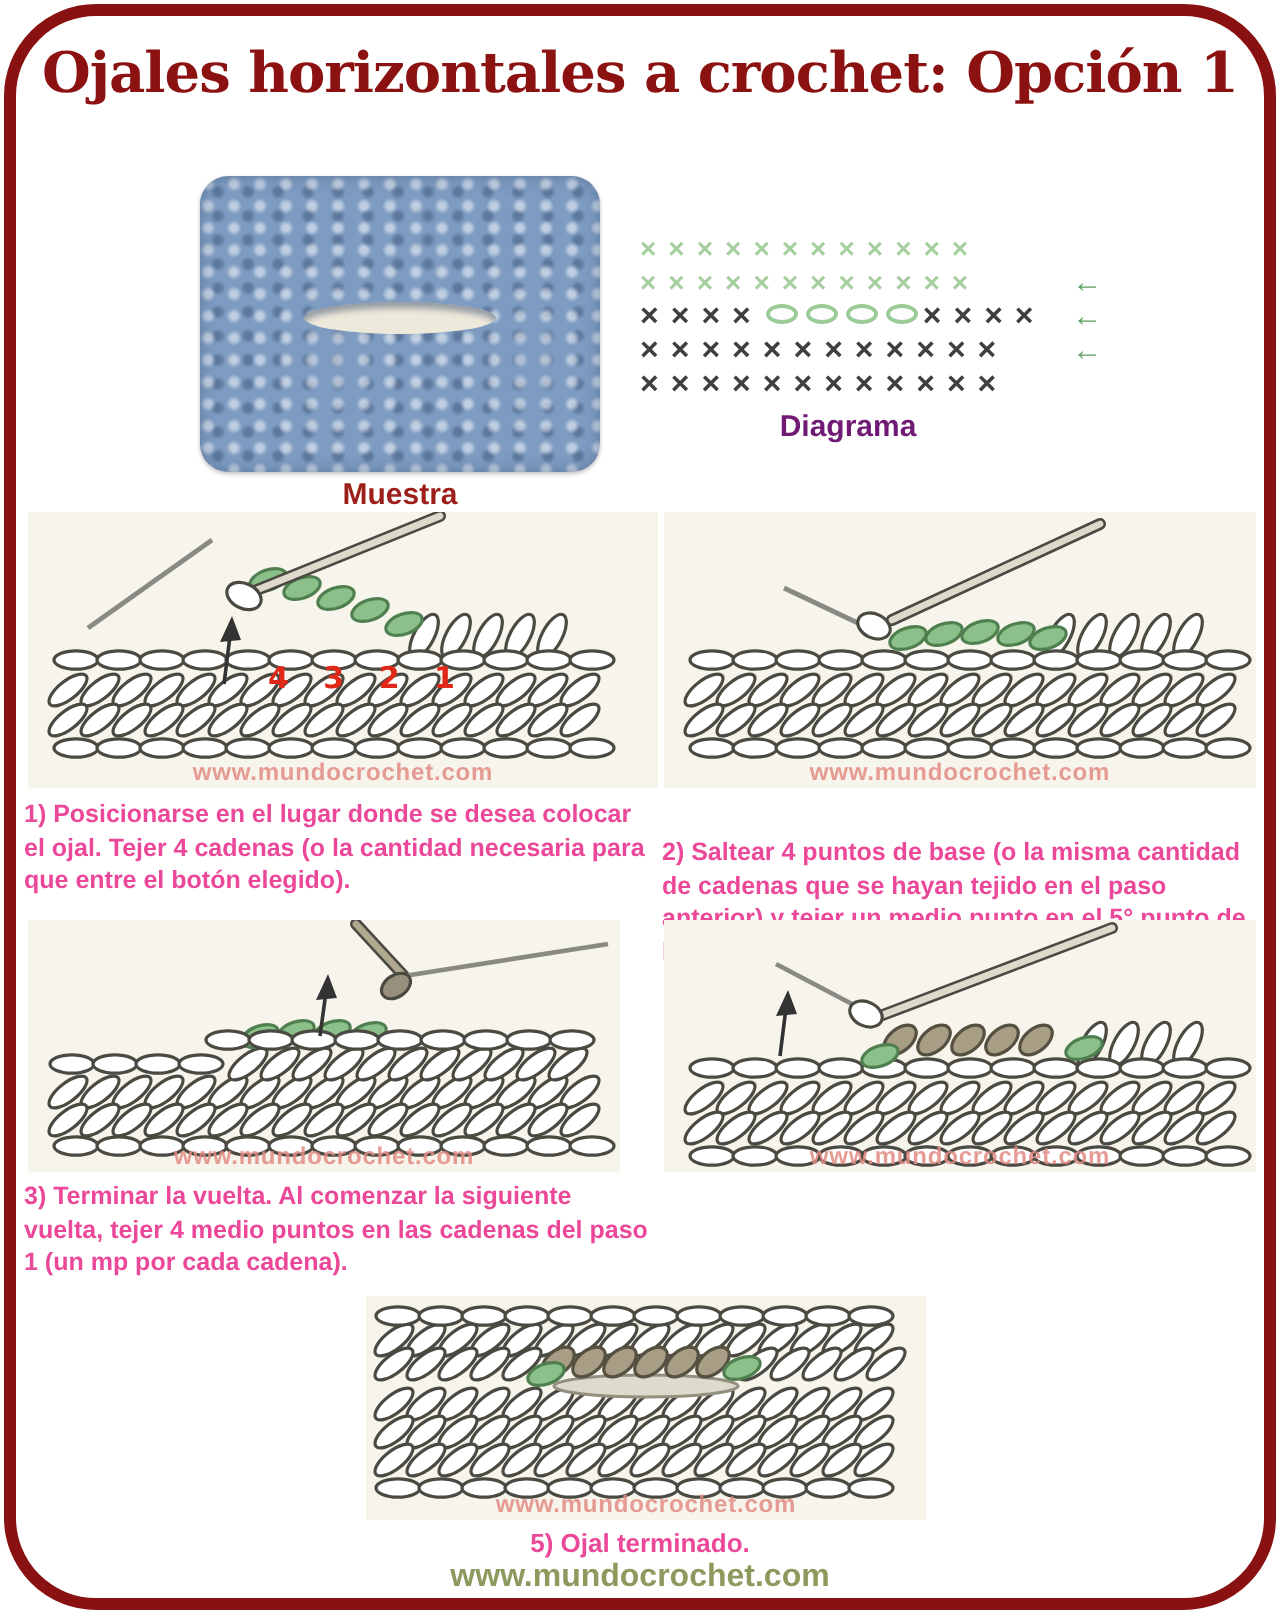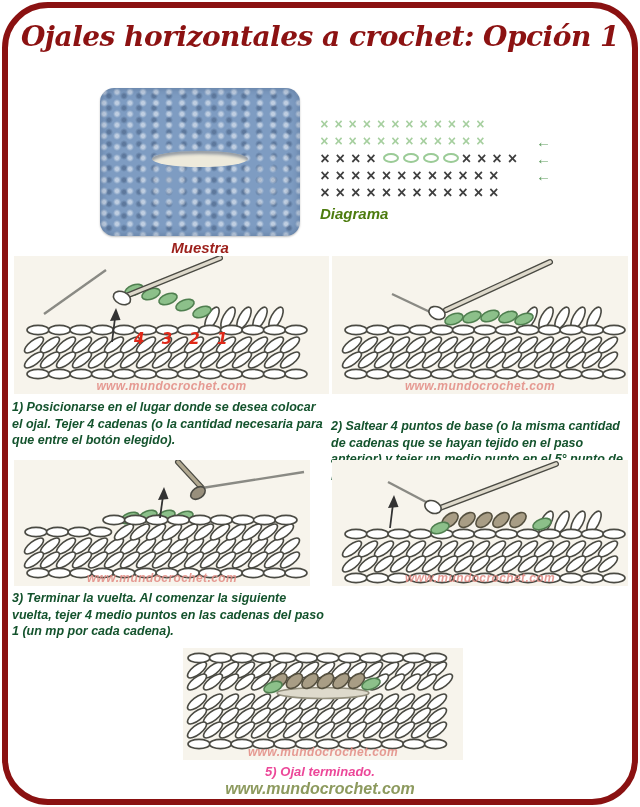--- a/index.html
+++ b/index.html
@@ -1,44 +1,44 @@
 <!DOCTYPE html>
 <html><head>
 <meta charset="utf-8">
 <style>
   html,body{margin:0;padding:0;background:#fff;}
   body{width:640px;height:807px;font-family:"Liberation Sans",sans-serif;}
-  .page{position:relative;width:640px;height:807px;background:#fff;overflow:hidden;font-style:italic;}
+  .page{position:relative;width:640px;height:807px;background:#fff;overflow:hidden;}
   .frame{position:absolute;left:2px;top:2px;right:2px;bottom:2px;border:6px solid #8a1111;border-radius:46px;pointer-events:none;}
   .title{position:absolute;top:20px;left:8px;right:8px;text-align:center;
          font-family:"DejaVu Serif",serif;font-weight:bold;font-size:28px;color:#8c1212;letter-spacing:-0.5px;}
   .swatch{position:absolute;left:100px;top:88px;width:200px;height:148px;border-radius:14px;
          background-color:#7e9cc2;
          background-image:radial-gradient(circle at 4px 4px, rgba(255,255,255,.5) 1.5px, rgba(255,255,255,0) 4px),
                           radial-gradient(circle at 9px 8px, rgba(40,62,96,.38) 1.5px, rgba(0,0,0,0) 4px);
          background-size:13px 11px,15px 12px;
          box-shadow:inset 0 0 8px rgba(28,48,80,.35), 0 1px 2px rgba(0,0,0,.25);}
   .slit{position:absolute;left:52px;top:63px;width:96px;height:16px;background:#eeeadb;border-radius:50%;
          box-shadow:inset 0 3px 3px rgba(40,60,95,.45);}
   .photo-label{position:absolute;top:239px;left:100px;width:200px;text-align:center;
          font-weight:bold;font-size:15px;color:#9c1f1a;}
   .diagram{position:absolute;left:320px;top:116px;width:250px;height:88px;}
   .drow{height:17px;line-height:17px;font-weight:bold;white-space:nowrap;}
   .g{color:#a6cf9f;font-size:14px;letter-spacing:6px;}
   .d{color:#3f3f3f;font-size:16px;letter-spacing:6px;}
   .chov{display:inline-block;width:12px;height:6px;border:2px solid #9bcb97;border-radius:50%;
          margin:0 2px 3px 2px;vertical-align:middle;}
   .darr{position:absolute;left:216px;width:26px;color:#63a063;font-weight:bold;font-size:15px;}
-  .diagram-label{position:absolute;left:320px;top:205px;width:208px;
-         font-weight:bold;font-size:15px;color:#4d7c0f;}
+  .diagram-label{position:absolute;left:320px;top:205px;width:208px;text-align:center;
+         font-weight:bold;font-size:15px;color:#701a75;}
   .illus{position:absolute;background:#f7f4ec;}
   .illus svg{display:block;}
   .wm{position:absolute;left:0;right:0;bottom:1px;text-align:center;font-weight:bold;font-size:12px;
          color:rgba(226,137,130,.85);letter-spacing:.4px;}
-  .caption{position:absolute;font-weight:bold;font-size:12.5px;line-height:1.32;color:#14532d;}
+  .caption{position:absolute;font-weight:bold;font-size:12.5px;line-height:1.32;color:#ec4899;}
   .cap1{left:12px;top:399px;width:314px;}
   .cap2{left:331px;top:418px;width:304px;}
   .cap3{left:12px;top:590px;width:314px;}
   .cap4{left:331px;top:590px;width:304px;}
   .cap5{position:absolute;top:764px;left:0;width:640px;text-align:center;font-weight:bold;font-size:13px;color:#ec4899;}
   .footer{position:absolute;top:780px;left:0;width:640px;text-align:center;font-weight:bold;font-size:16px;color:#8d9a5e;}
   .nums{font-family:"DejaVu Sans",sans-serif;font-weight:bold;font-size:15px;fill:#e02818;letter-spacing:6px;}
 </style>
 </head>
 <body>

